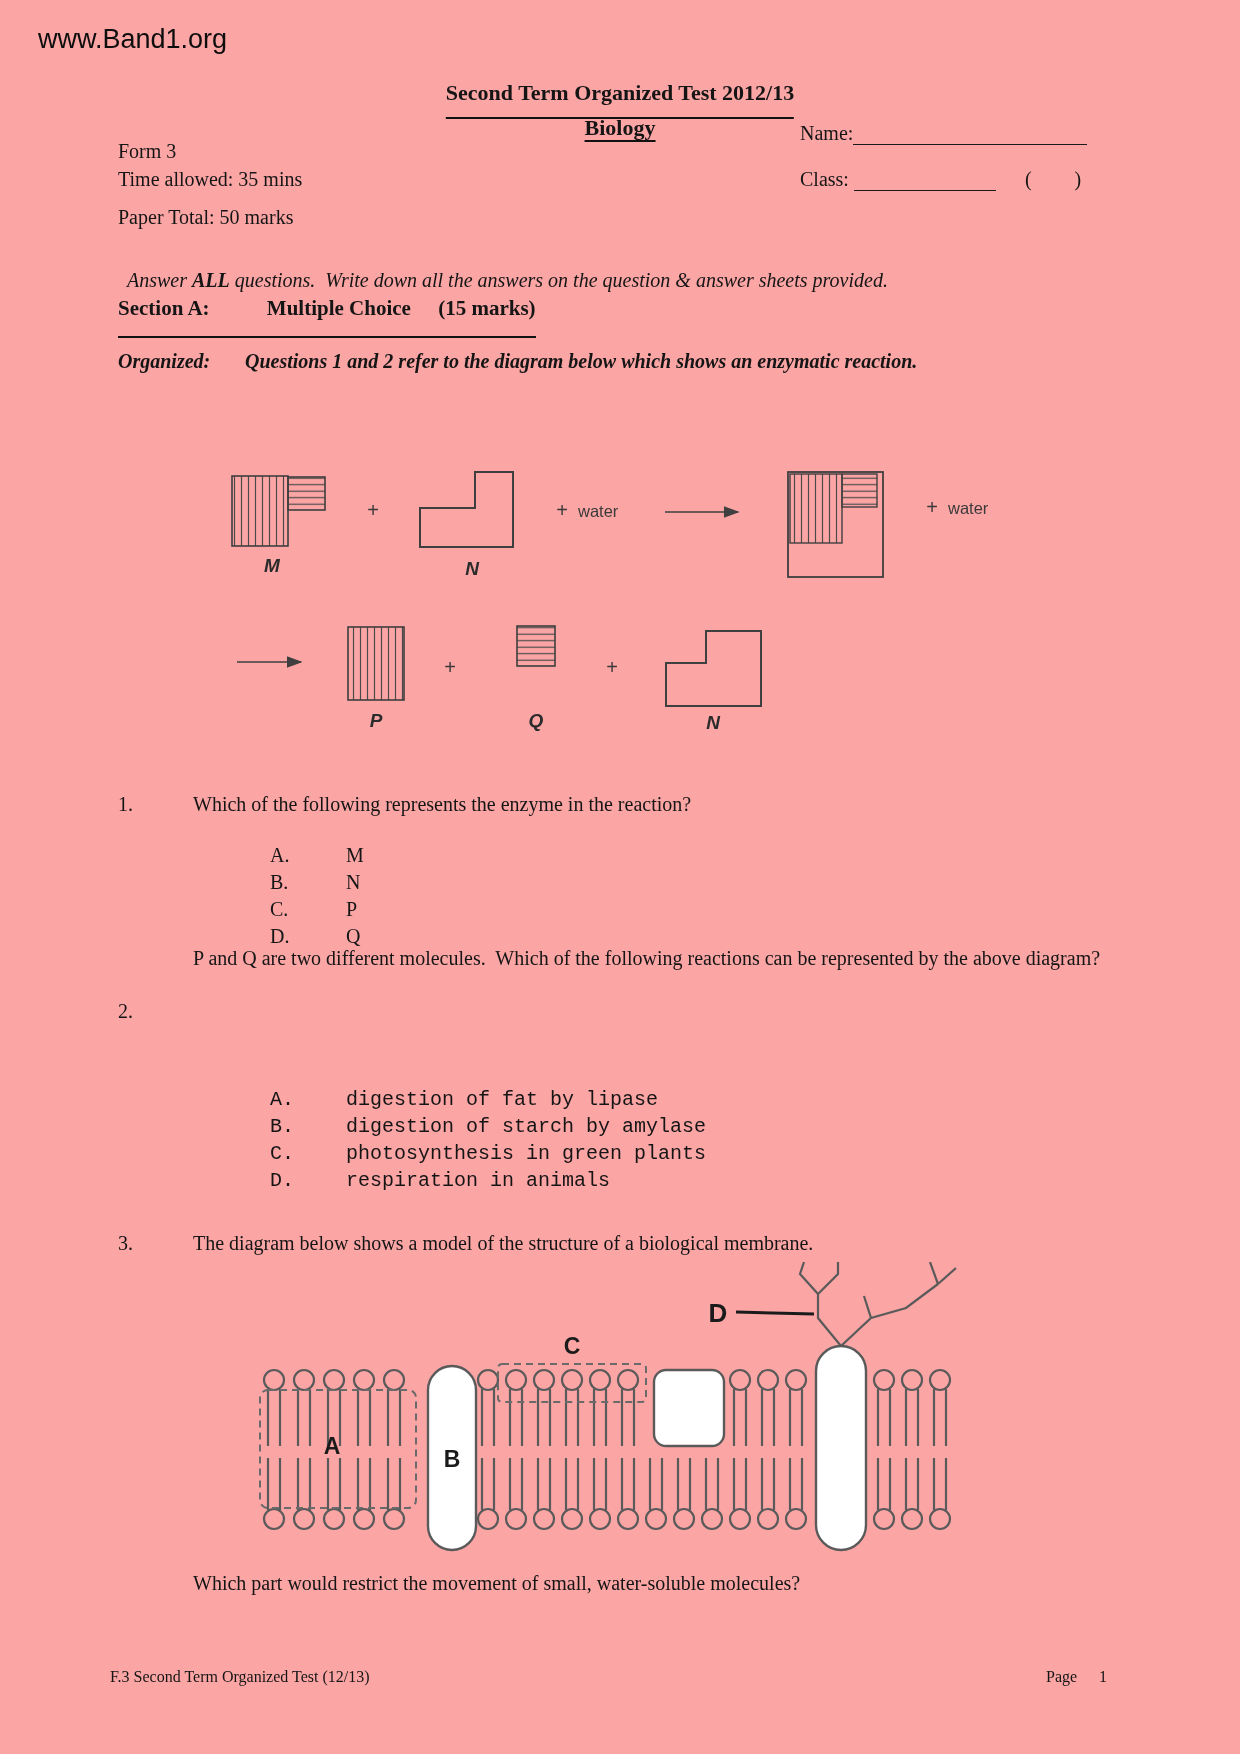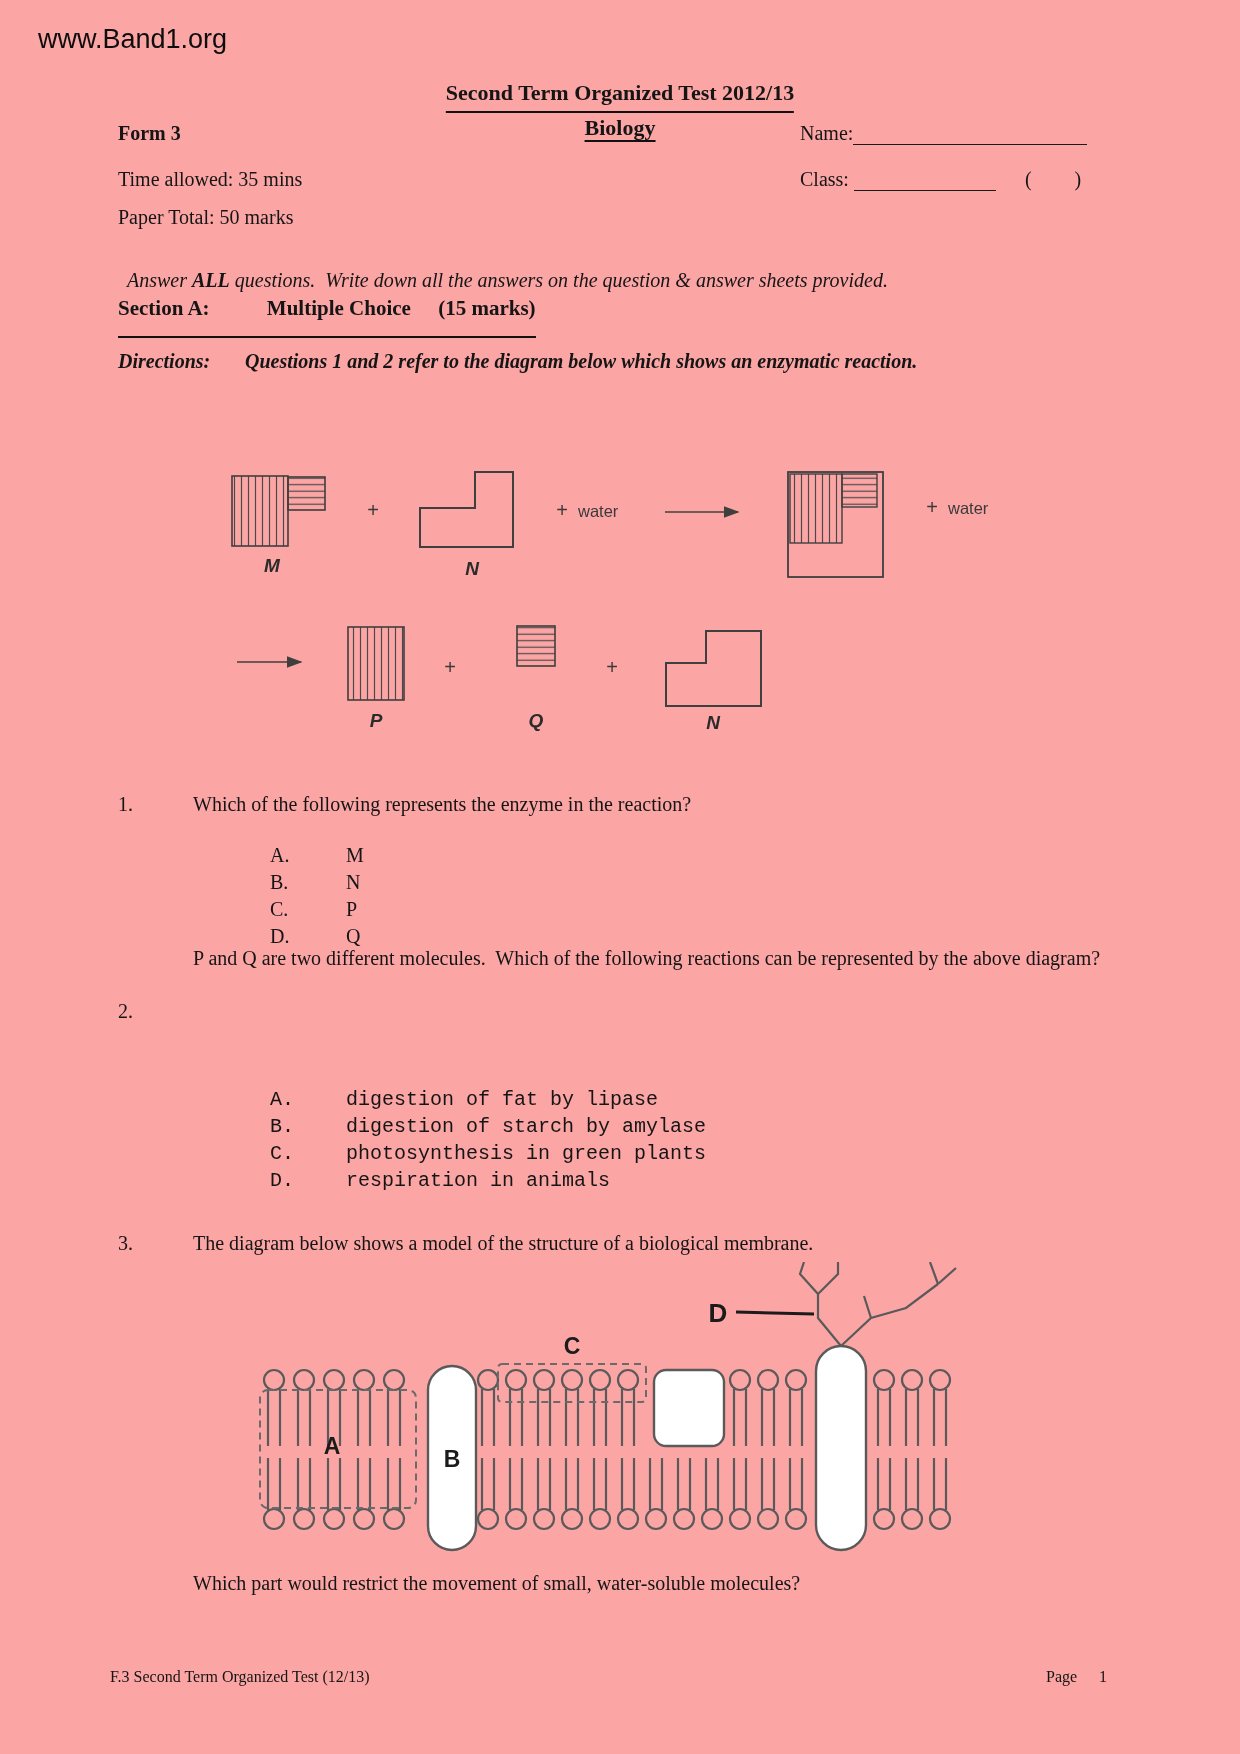--- a/index.html
+++ b/index.html
@@ -1,20 +1,20 @@
 <!DOCTYPE html>
 <html><head>
 <meta charset="utf-8">
 <style>
   html,body{margin:0;padding:0;background:#9a9a9a;}
   .page{position:relative;width:1240px;height:1754px;background:#fca5a5;margin:0 auto;
         font-family:"Liberation Serif",serif;color:#151515;overflow:hidden;}
   .abs{position:absolute;}
   .watermark{font-family:"Liberation Sans",sans-serif;font-size:27px;color:#0d0d0d;}
-  .title{font-size:22px;font-weight:bold;border-bottom:2px solid #111;padding-bottom:6px;}
+  .title{font-size:22px;font-weight:bold;border-bottom:2px solid #111;padding-bottom:12px;}
   .center-x{left:50%;transform:translateX(-50%);}
   .body-text{font-size:20px;}
   .subject{font-size:22px;font-weight:bold;border-bottom:2.5px solid #111;padding-bottom:0px;}
   .blank{display:inline-block;border-bottom:1.6px solid #1a1a1a;height:20px;vertical-align:bottom;}
   .italic{font-style:italic;}
   .bold{font-weight:bold;}
   .prewrap{white-space:pre-wrap;}
   .sec-head{font-size:21px;font-weight:bold;border-bottom:2px solid #111;padding-bottom:16px;}
   .sec-head .gap1{margin-left:52px;}
   .sec-head .gap2{margin-left:22px;}
@@ -34,21 +34,21 @@
 <body>
 
 <div class="page">
 
   <div class="abs watermark" style="left:38px;top:24px;">www.Band1.org</div>
 
   <div class="abs center-x" style="top:80px;">
     <span class="title">Second Term Organized Test 2012/13</span>
   </div>
 
-  <div class="abs body-text" style="left:118px;top:122px;font-weight:bold;">Form 3</div>
+  <div class="abs body-text" style="left:118px;top:140px;">Form 3</div>
   <div class="abs center-x" style="top:115px;">
     <span class="subject">Biology</span>
   </div>
   <div class="abs body-text" style="left:800px;top:122px;text-align:right;">
     <span>Name:</span><span class="blank" style="width:234px;"></span>
   </div>
 
   <div class="abs body-text" style="left:118px;top:168px;">Time allowed: 35 mins</div>
   <div class="abs body-text" style="left:800px;top:168px;">
     <span>Class:</span>
@@ -64,21 +64,21 @@
   </div>
 
   <div class="abs" style="left:118px;top:296px;">
     <span class="sec-head">
       <span>Section A:</span>
       <span class="gap1">Multiple Choice</span>
       <span class="gap2">(15 marks)</span>
     </span>
   </div>
 
-  <div class="abs body-text bold italic" style="left:118px;top:350px;">Directions:</div>
+  <div class="abs body-text bold italic" style="left:118px;top:350px;">Organized:</div>
   <div class="abs body-text bold italic" style="left:245px;top:350px;">Questions 1 and 2 refer to the diagram below which shows an enzymatic reaction.</div>
 
   <svg class="abs" style="left:210px;top:462px;" width="810" height="276" viewBox="0 0 810 276">
     <defs>
       <pattern id="vstripes" width="7" height="7" patternUnits="userSpaceOnUse">
         <path d="M3.5,0 V7" stroke="#4a4a4a" stroke-width="1.2"></path>
       </pattern>
       <pattern id="hstripes" width="7" height="6.5" patternUnits="userSpaceOnUse">
         <path d="M0,3.2 H7" stroke="#4a4a4a" stroke-width="1.2"></path>
       </pattern>

